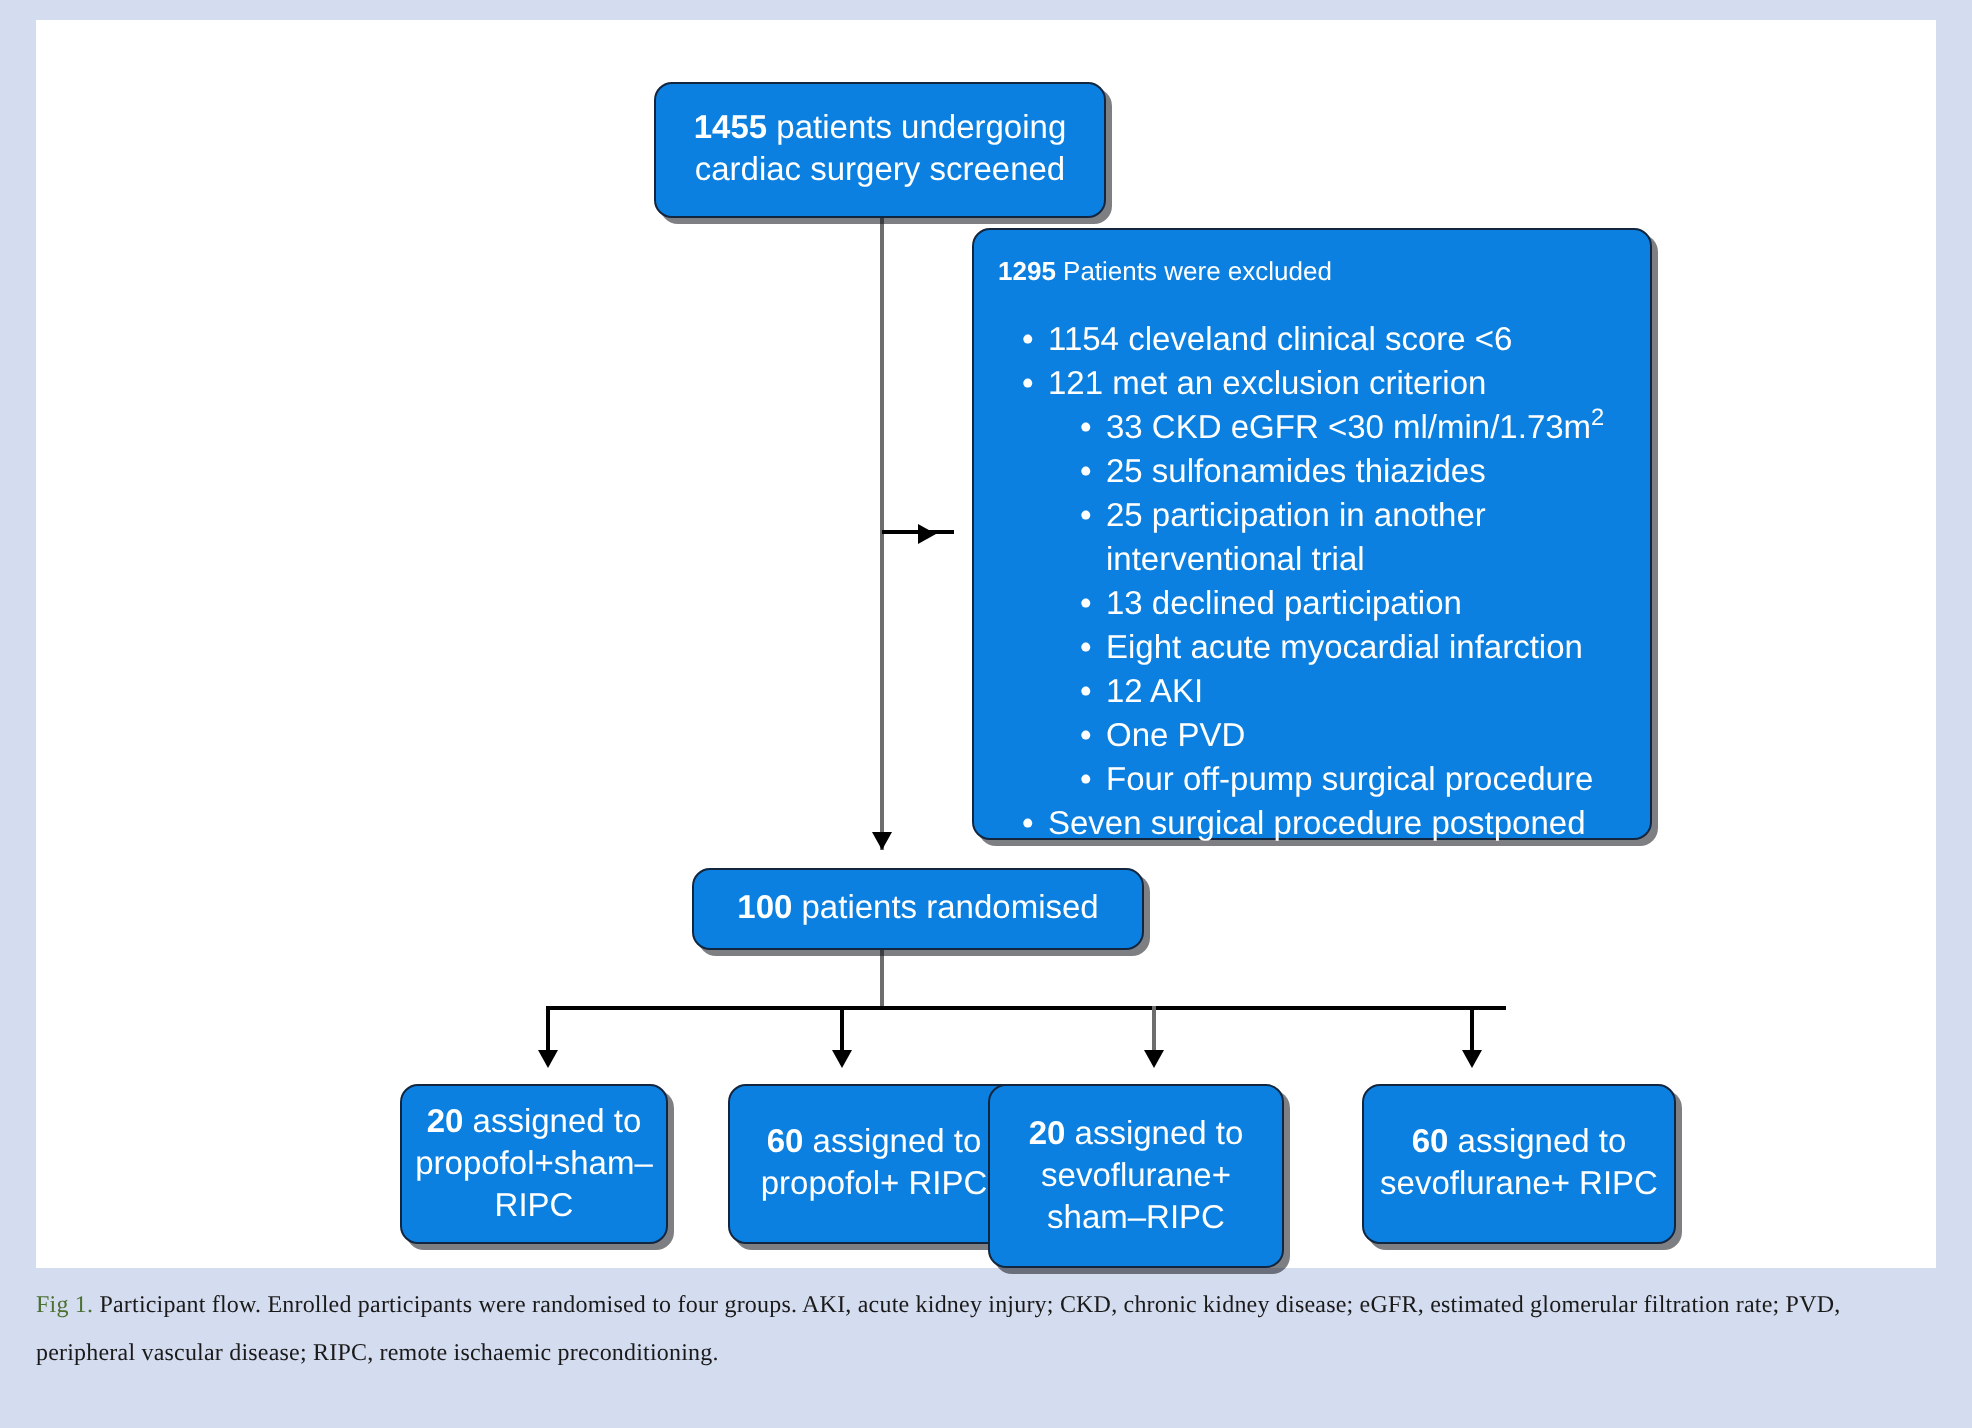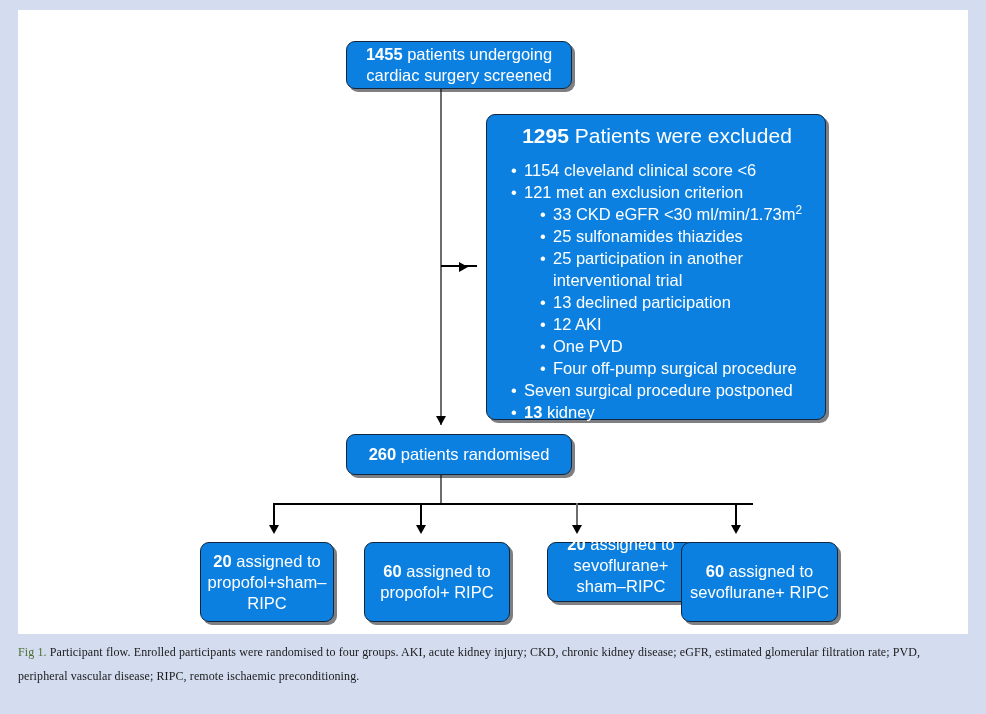--- a/index.html
+++ b/index.html
@@ -67,44 +67,43 @@
     justify-content: center;
     font-size: 16.5px;
     line-height: 21px;
     text-align: center;
     padding: 4px 8px;
   }
   .flow-box b { font-weight: bold; }
 
   
   #box-screened {
-    left: 328px; top: 31px; width: 226px; height: 48px;
+    left: 309px; top: 31px; width: 226px; height: 68px;
   }
   #box-excluded {
     left: 468px; top: 104px; width: 340px; height: 306px;
     align-items: flex-start;
     justify-content: flex-start;
     text-align: left;
     padding: 10px 10px 8px 12px;
   }
   #box-randomised {
     left: 328px; top: 424px; width: 226px; height: 41px;
   }
   #box-g1 { left: 182px; top: 532px; width: 134px; height: 80px; }
   #box-g2 { left: 346px; top: 532px; width: 146px; height: 80px; }
-  #box-g3 { left: 529px; top: 532px; width: 148px; height: 60px; align-items: flex-end; }
+  #box-g3 { left: 476px; top: 532px; width: 148px; height: 92px; }
   #box-g4 { left: 663px; top: 532px; width: 157px; height: 80px; }
 
   
   .excl-title {
-    font-size: 21px;
+    font-size: 13px;
     line-height: 22px;
     margin: 0 0 0 0;
     white-space: nowrap;
-    text-align: center;
   }
   ul.excl-l1 {
     list-style: none;
     margin: 12px;
     padding: 0;
   }
   ul.excl-l1 > li {
     position: relative;
     padding-left: 13px;
     font-size: 16.5px;
@@ -207,38 +206,39 @@
           <li>
             <span>1154 cleveland clinical score &lt;6</span>
           </li>
           <li>
             <span>121 met an exclusion criterion</span>
             <ul class="excl-l2">
               <li><span>33 CKD eGFR &lt;30 ml/min/1.73m</span><sup>2</sup></li>
               <li><span>25 sulfonamides thiazides</span></li>
               <li><span>25 participation in another interventional trial</span></li>
               <li><span>13 declined participation</span></li>
+              <li><span>Eight acute myocardial infarction</span></li>
               <li><span>12 AKI</span></li>
               <li><span>One PVD</span></li>
               <li><span>Four off-pump surgical procedure</span></li>
             </ul>
           </li>
           <li>
             <span>Seven surgical procedure postponed</span>
           </li>
           <li>
             <b>13</b><span> kidney</span>
           </li>
         </ul>
       </div>
     </div>
 
     <div class="flow-box" id="box-randomised">
       <div>
-        <b>260</b><span> patients randomised</span>
+        <b>100</b><span> patients randomised</span>
       </div>
     </div>
 
     <div class="flow-box" id="box-g1">
       <div>
         <b>20</b><span> assigned to propofol+sham–RIPC</span>
       </div>
     </div>
 
     <div class="flow-box" id="box-g2">

